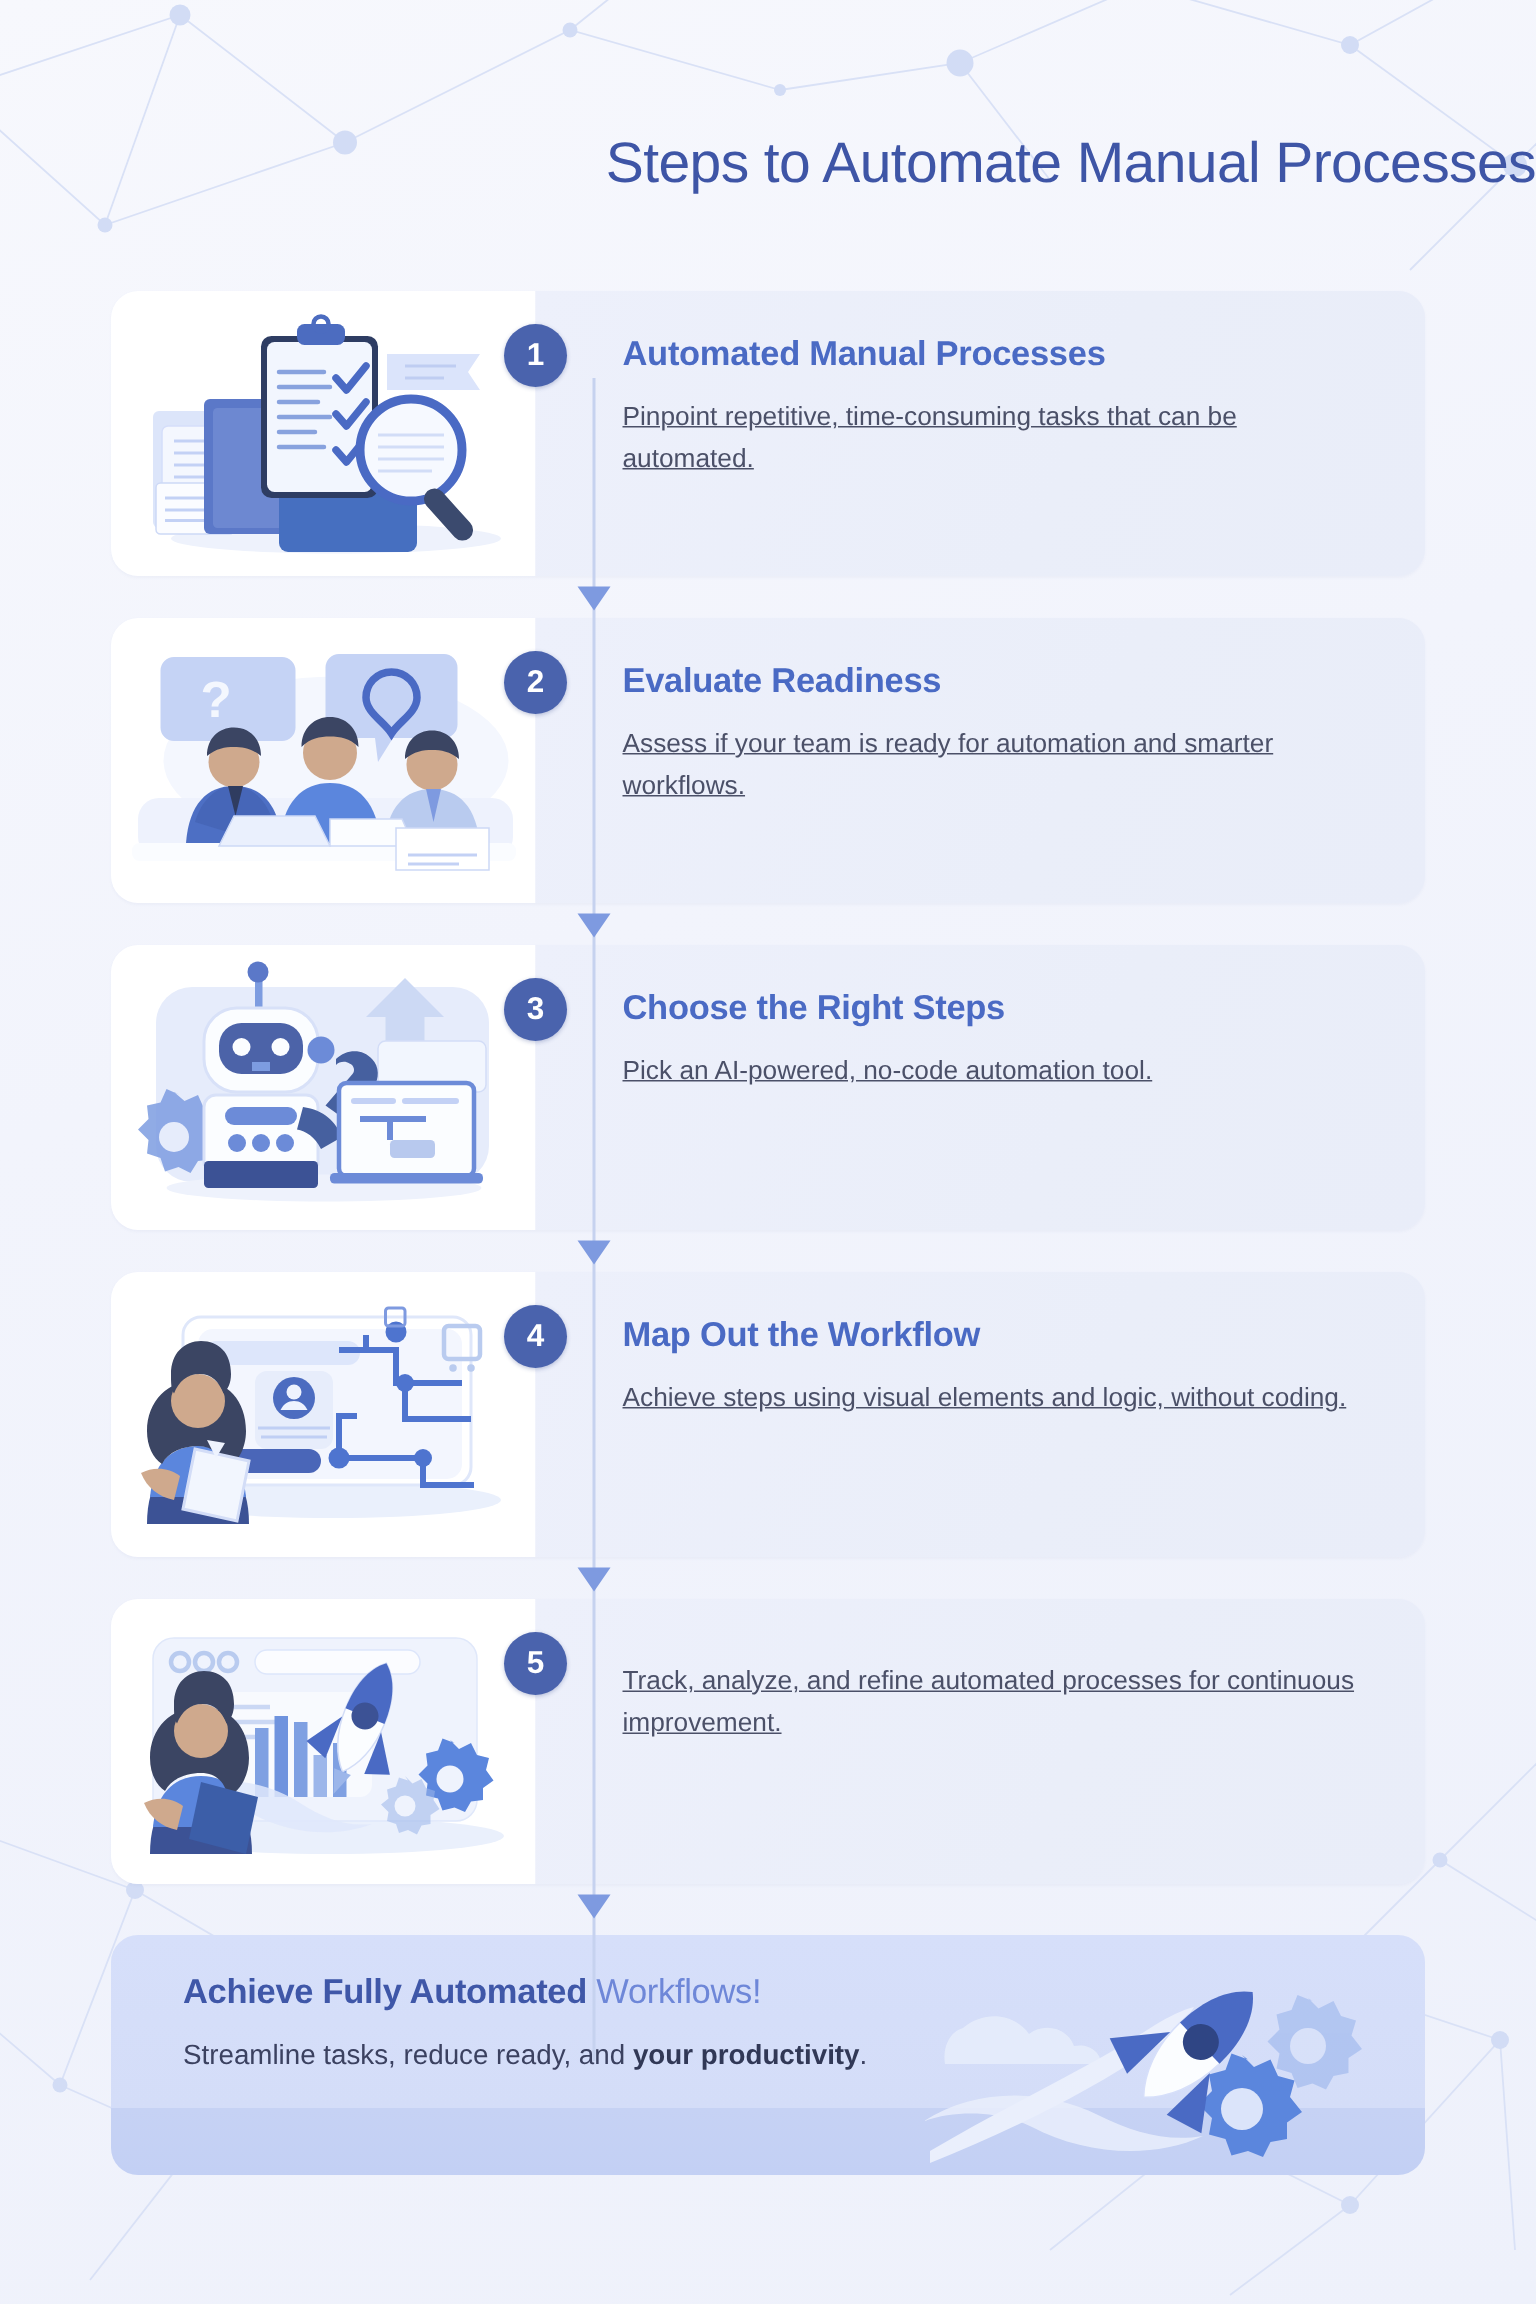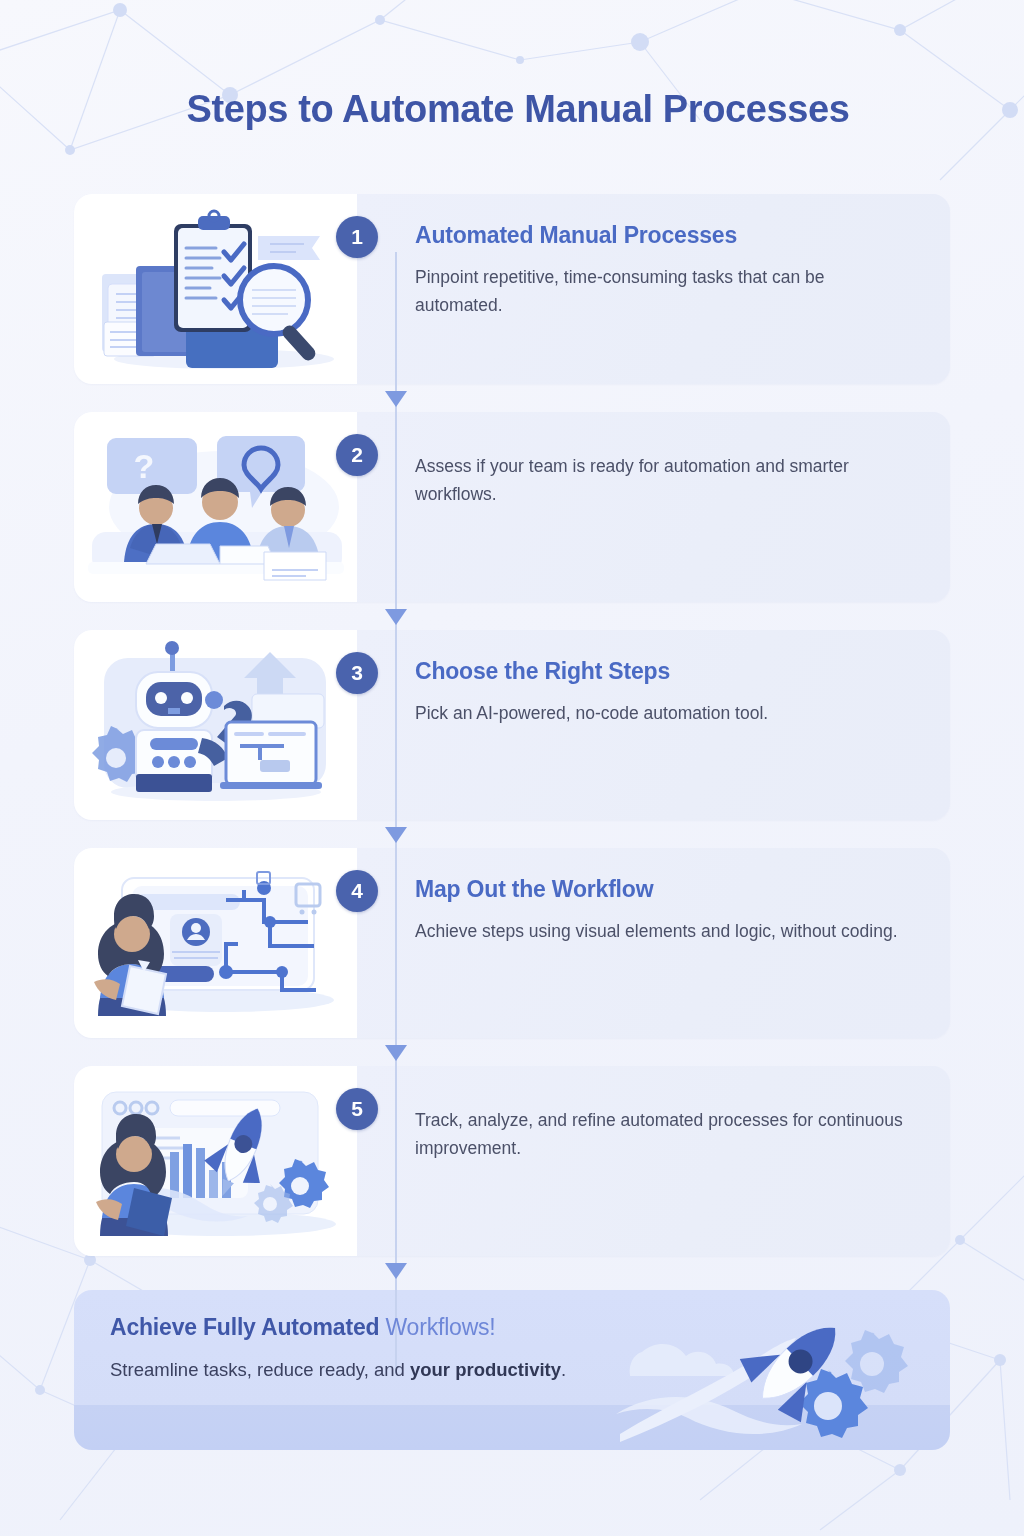--- a/index.html
+++ b/index.html
@@ -17,23 +17,23 @@
   }
 
   
   .bg-net { position: absolute; inset: 0; width: 1024px; height: 1536px; pointer-events: none; }
 
   
   .page-title {
     position: absolute;
     left: 12px; right: 0;
     top: 88px;
-    text-align: center;
+    text-align: right;
     font-size: 38px;
-    font-weight: bold;
+    font-weight: normal;
     letter-spacing: -0.4px;
     color: #3e55a6;
   }
 
   
   .steps { position: absolute; left: 74px; top: 194px; width: 876px; }
 
   .step-card {
     position: relative;
     height: 190px;
@@ -84,20 +84,21 @@
     color: #4a6ac4;
     letter-spacing: -0.2px;
     margin-top: 2px;
   }
 
   .step-desc {
     margin-top: 14px;
     font-size: 17.5px;
     line-height: 1.62;
     color: #4b5068;
+    text-decoration: underline;
   }
 
   
   .connector {
     position: absolute;
     left: 321px;
     top: 58px;
     width: 2px;
     background: #c6d2ef;
     z-index: 1;
@@ -114,21 +115,21 @@
   .footer-banner {
     position: absolute;
     left: 74px;
     top: 1290px;
     width: 876px;
     height: 160px;
     border-radius: 18px;
     background: linear-gradient(180deg, #d6dffa 0%, #d4ddf8 72%, #c6d2f4 72%, #c3d0f4 100%);
     overflow: hidden;
   }
-  .footer-text { position: absolute; left: 36px; top: 24px; z-index: 3; }
+  .footer-text { position: absolute; left: 48px; top: 24px; z-index: 3; }
   .footer-head {
     font-size: 23px;
     color: #6e87d8;
     letter-spacing: -0.2px;
   }
   .footer-head b { color: #3f57a8; font-weight: bold; }
   .footer-sub {
     margin-top: 18px;
     font-size: 18.5px;
     color: #3b4160;
@@ -274,20 +275,21 @@
         <path d="M82 132h54l10 20H72z" fill="#eaf0fd" stroke="#cdd9f6"></path>
         <path d="M146 134h48l8 18h-56z" fill="#fbfdff" stroke="#cdd9f6"></path>
         <path d="M190 140h62v28h-62z" fill="#ffffff" stroke="#cdd9f6"></path>
         <g stroke="#c3d1f5" stroke-width="2">
             <path d="M198 158h46M198 164h34"></path>
           </g>
       </svg>
     </div>
     <div class="text-pane">
       <div class="badge">2</div>
+      <div class="step-title">Evaluate Readiness</div>
       <div class="step-desc">Assess if your team is ready for automation and smarter workflows.</div>
     </div>
   </div>
 
   <div class="arrow" style="top:414px;">
     <svg width="24" height="18" viewBox="0 0 24 18">
         <path d="M1 1h22L12 17z" fill="#7e9ae0"></path>
       </svg>
   </div>
 

